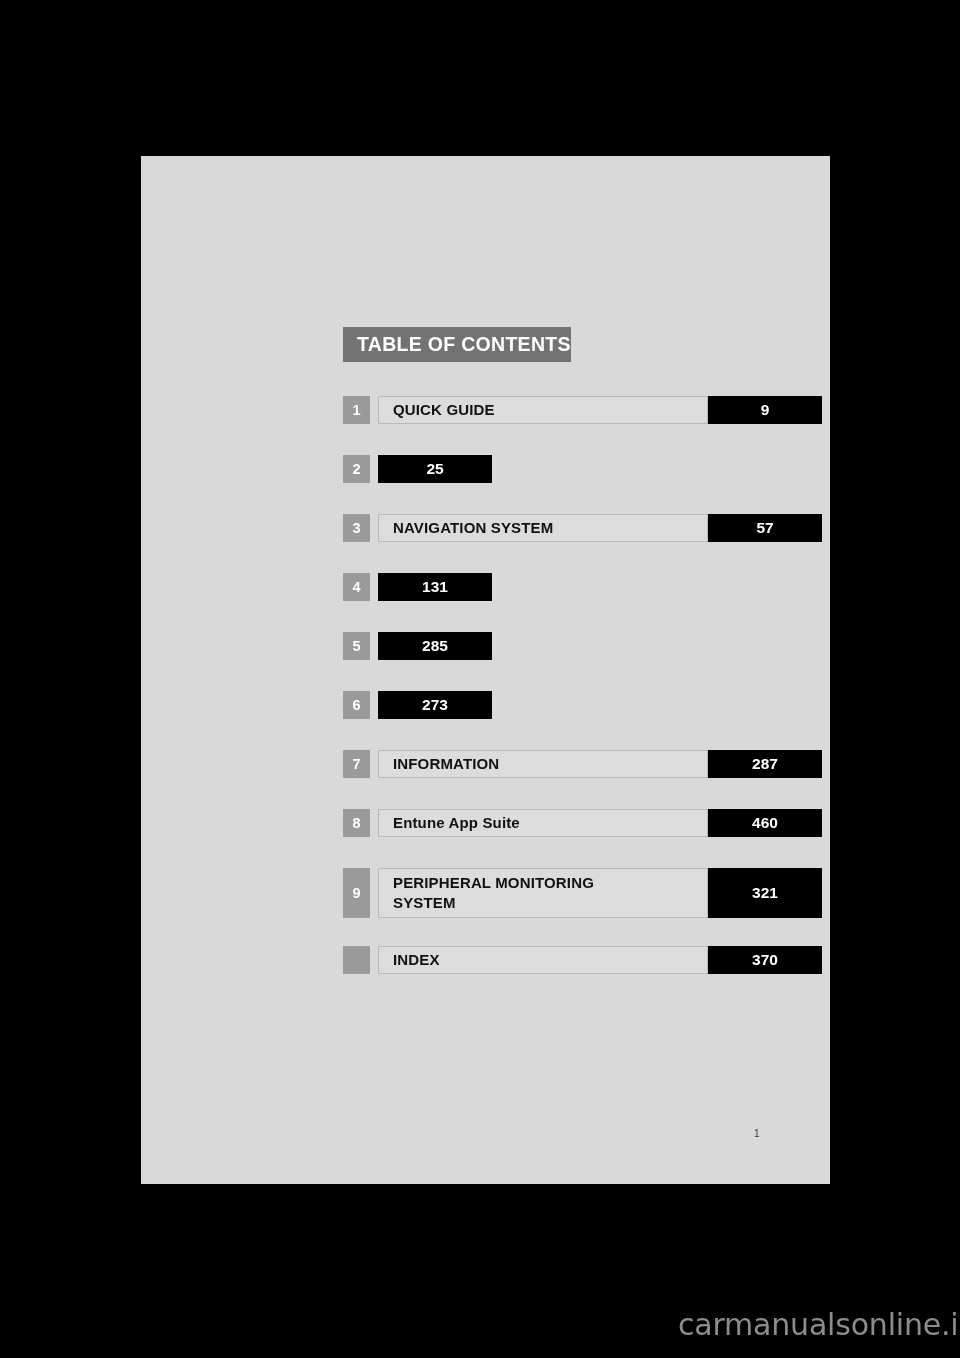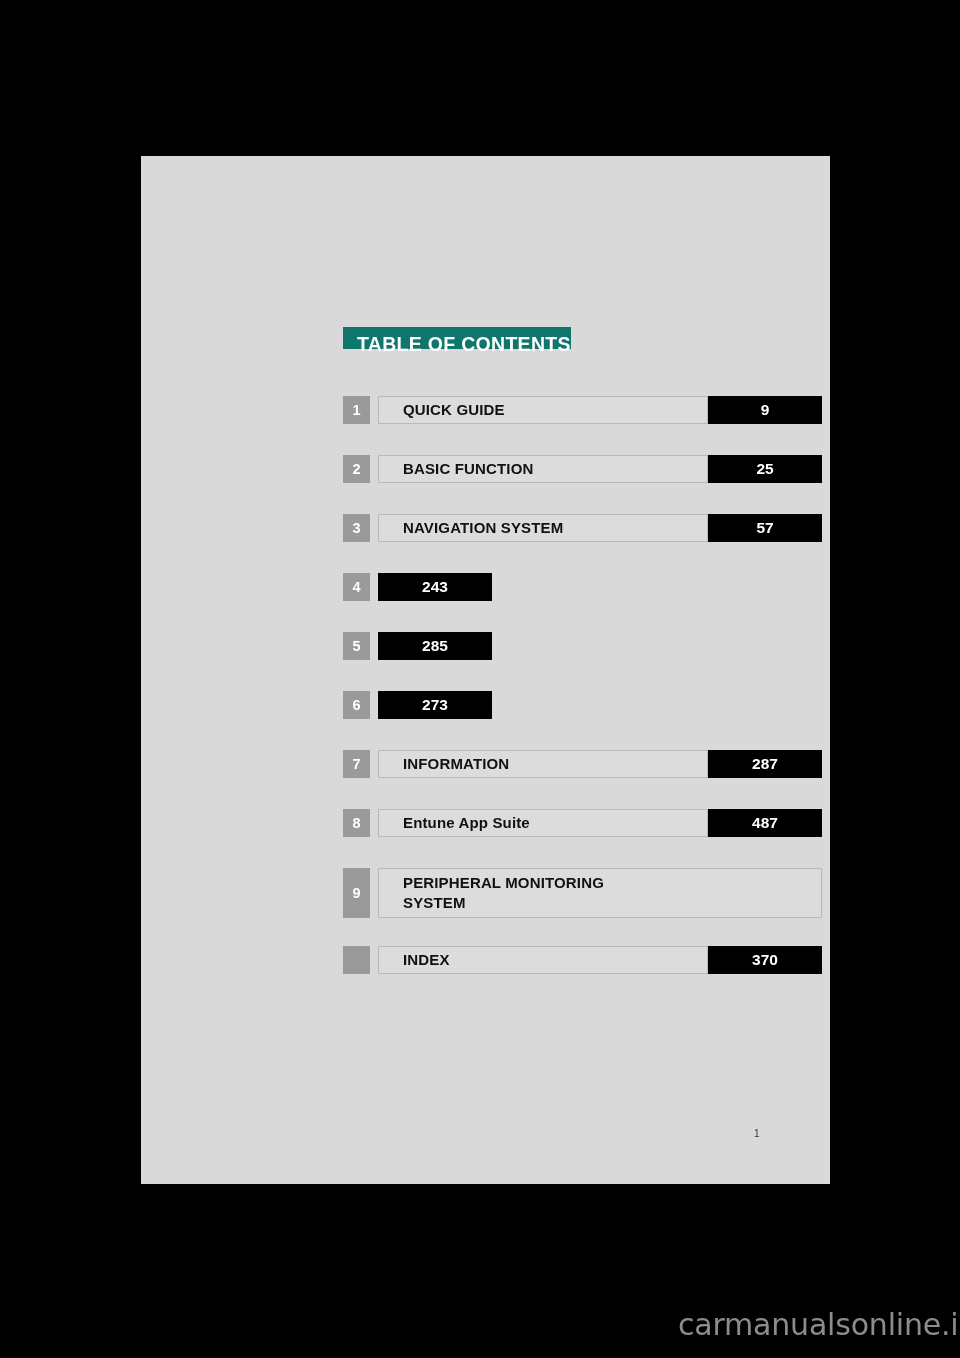--- a/index.html
+++ b/index.html
@@ -25,22 +25,22 @@
     height: 1028px;
     background: #d9d9d9;
   }
 
   
   #toc-title {
     position: absolute;
     left: 202px;           
     top: 171px;            
     width: 228px;
-    height: 22px;
-    background: #0f766e;
+    height: 35px;
+    background: #737373;
     color: #ffffff;
     font-size: 19.5px;
     font-weight: bold;
     letter-spacing: 0.3px;
     line-height: 34px;
     padding-left: 14px;
     box-sizing: border-box;
     white-space: nowrap;
   }
 
@@ -90,21 +90,21 @@
     flex: 1 1 auto;
     background: #dcdcdc;
     border: 1px solid #b9b9b9;
     box-sizing: border-box;
     color: #111111;
     font-size: 15px;
     font-weight: bold;
     letter-spacing: 0.15px;
     display: flex;
     align-items: center;
-    padding-left: 24px;
+    padding-left: 14px;
     white-space: pre-line;
     line-height: 20px;
   }
 
   .row-page {
     width: 114px;
     flex: 0 0 114px;
     background: #000000;
     color: #ffffff;
     font-size: 15.5px;
@@ -149,35 +149,34 @@
     <div class="toc-row">
       <div class="row-num">1</div>
       <div class="row-gap"></div>
       <div class="row-label">QUICK GUIDE</div>
       <div class="row-page">9</div>
     </div>
 
     <div class="toc-row">
       <div class="row-num">2</div>
       <div class="row-gap"></div>
-      <div class="row-label">BASIC FUNCTION</div>
       <div class="row-page">25</div>
     </div>
 
     <div class="toc-row">
       <div class="row-num">3</div>
       <div class="row-gap"></div>
       <div class="row-label">NAVIGATION SYSTEM</div>
       <div class="row-page">57</div>
     </div>
 
     <div class="toc-row">
       <div class="row-num">4</div>
       <div class="row-gap"></div>
-      <div class="row-page">243</div>
+      <div class="row-page">131</div>
     </div>
 
     <div class="toc-row">
       <div class="row-num">5</div>
       <div class="row-gap"></div>
       <div class="row-page">285</div>
     </div>
 
     <div class="toc-row">
       <div class="row-num">6</div>
@@ -189,28 +188,29 @@
       <div class="row-num">7</div>
       <div class="row-gap"></div>
       <div class="row-label">INFORMATION</div>
       <div class="row-page">287</div>
     </div>
 
     <div class="toc-row">
       <div class="row-num">8</div>
       <div class="row-gap"></div>
       <div class="row-label">Entune App Suite</div>
-      <div class="row-page">487</div>
+      <div class="row-page">460</div>
     </div>
 
     <div class="toc-row tall">
       <div class="row-num">9</div>
       <div class="row-gap"></div>
       <div class="row-label">PERIPHERAL MONITORING
 SYSTEM</div>
+      <div class="row-page">321</div>
     </div>
 
     <div class="toc-row last">
       <div class="row-num"></div>
       <div class="row-gap"></div>
       <div class="row-label">INDEX</div>
       <div class="row-page">370</div>
     </div>
 
   </div>

